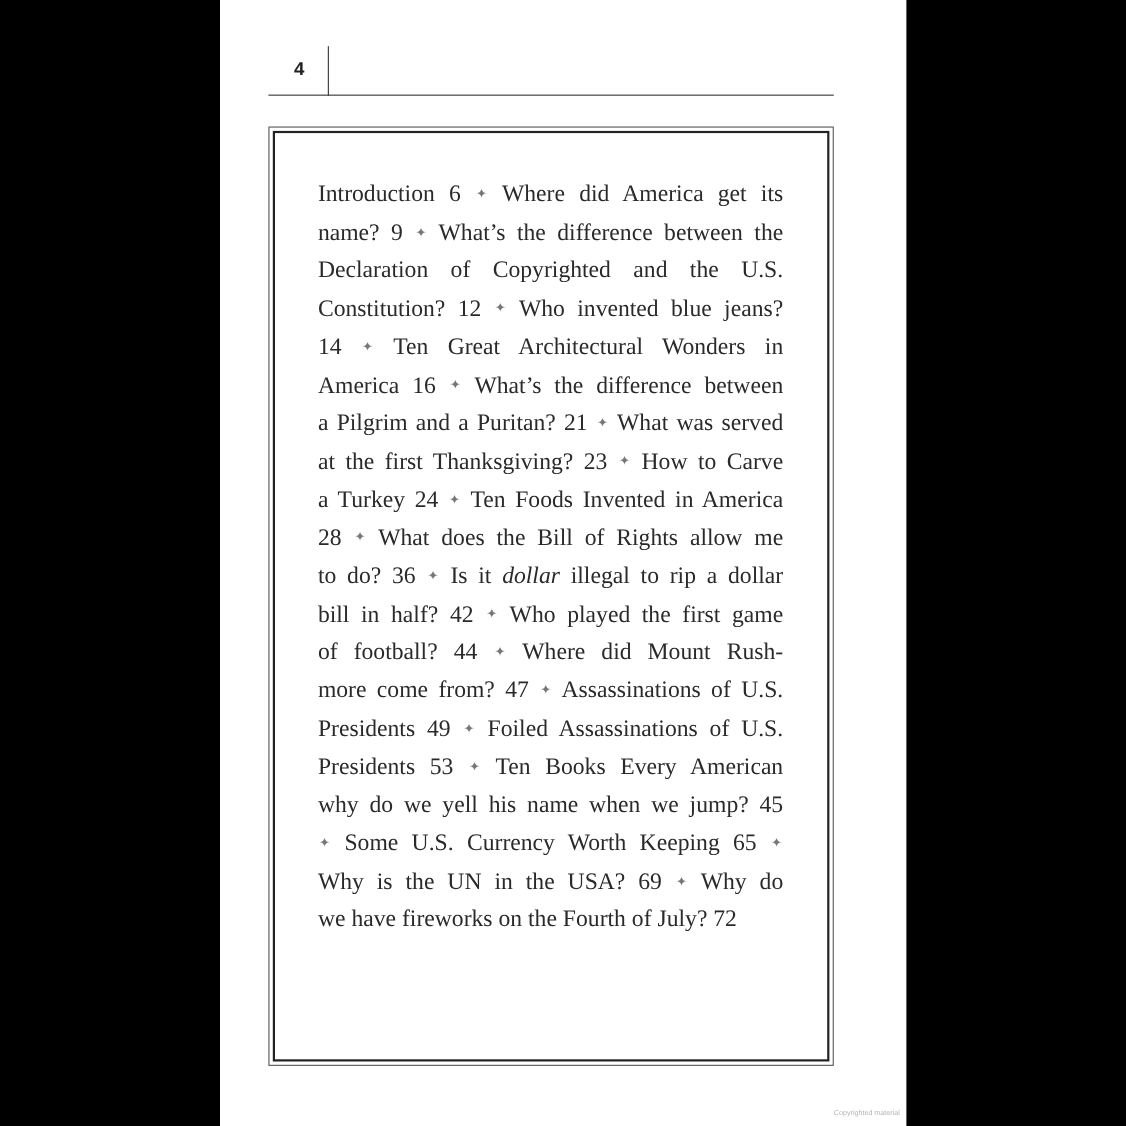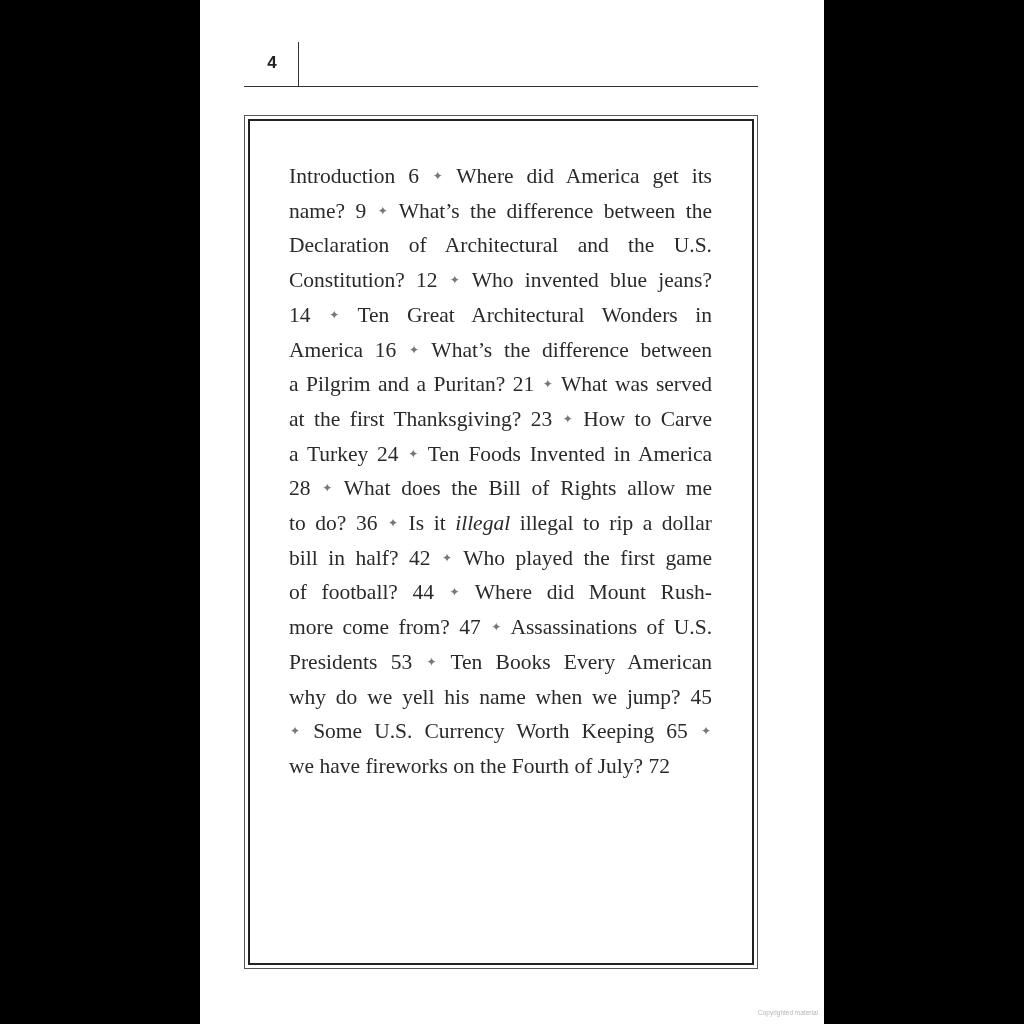--- a/index.html
+++ b/index.html
@@ -88,32 +88,34 @@
   <div class="header-divider"></div>
   <div class="header-rule"></div>
 
   <div class="frame-outer">
     <div class="frame-inner"></div>
   </div>
 
   <div class="toc-text" id="toc-text">
       <span class="toc-line">Introduction 6 <span class="sep">✦</span> Where did America get its</span>
       <span class="toc-line">name? 9 <span class="sep">✦</span> What’s the difference between the</span>
-      <span class="toc-line">Declaration of Architectural and the U.S.</span>
+      <span class="toc-line">Declaration of Copyrighted and the U.S.</span>
       <span class="toc-line">Constitution? 12 <span class="sep">✦</span> Who invented blue jeans?</span>
       <span class="toc-line">14 <span class="sep">✦</span> Ten Great Architectural Wonders in</span>
       <span class="toc-line">America 16 <span class="sep">✦</span> What’s the difference between</span>
       <span class="toc-line">a Pilgrim and a Puritan? 21 <span class="sep">✦</span> What was served</span>
       <span class="toc-line">at the first Thanksgiving? 23 <span class="sep">✦</span> How to Carve</span>
       <span class="toc-line">a Turkey 24 <span class="sep">✦</span> Ten Foods Invented in America</span>
       <span class="toc-line">28 <span class="sep">✦</span> What does the Bill of Rights allow me</span>
-      <span class="toc-line">to do? 36 <span class="sep">✦</span> Is it <em>illegal</em> illegal to rip a dollar</span>
+      <span class="toc-line">to do? 36 <span class="sep">✦</span> Is it <em>dollar</em> illegal to rip a dollar</span>
       <span class="toc-line">bill in half? 42 <span class="sep">✦</span> Who played the first game</span>
       <span class="toc-line">of football? 44 <span class="sep">✦</span> Where did Mount Rush-</span>
       <span class="toc-line">more come from? 47 <span class="sep">✦</span> Assassinations of U.S.</span>
+      <span class="toc-line">Presidents 49 <span class="sep">✦</span> Foiled Assassinations of U.S.</span>
       <span class="toc-line">Presidents 53 <span class="sep">✦</span> Ten Books Every American</span>
       <span class="toc-line">why do we yell his name when we jump? 45</span>
       <span class="toc-line"><span class="sep">✦</span> Some U.S. Currency Worth Keeping 65 <span class="sep">✦</span></span>
+      <span class="toc-line">Why is the UN in the USA? 69 <span class="sep">✦</span> Why do</span>
       <span class="toc-line last">we have fireworks on the Fourth of July? 72</span>
     </div>
 
   <div class="watermark">Copyrighted material</div>
 </div>
 
 </body></html>

